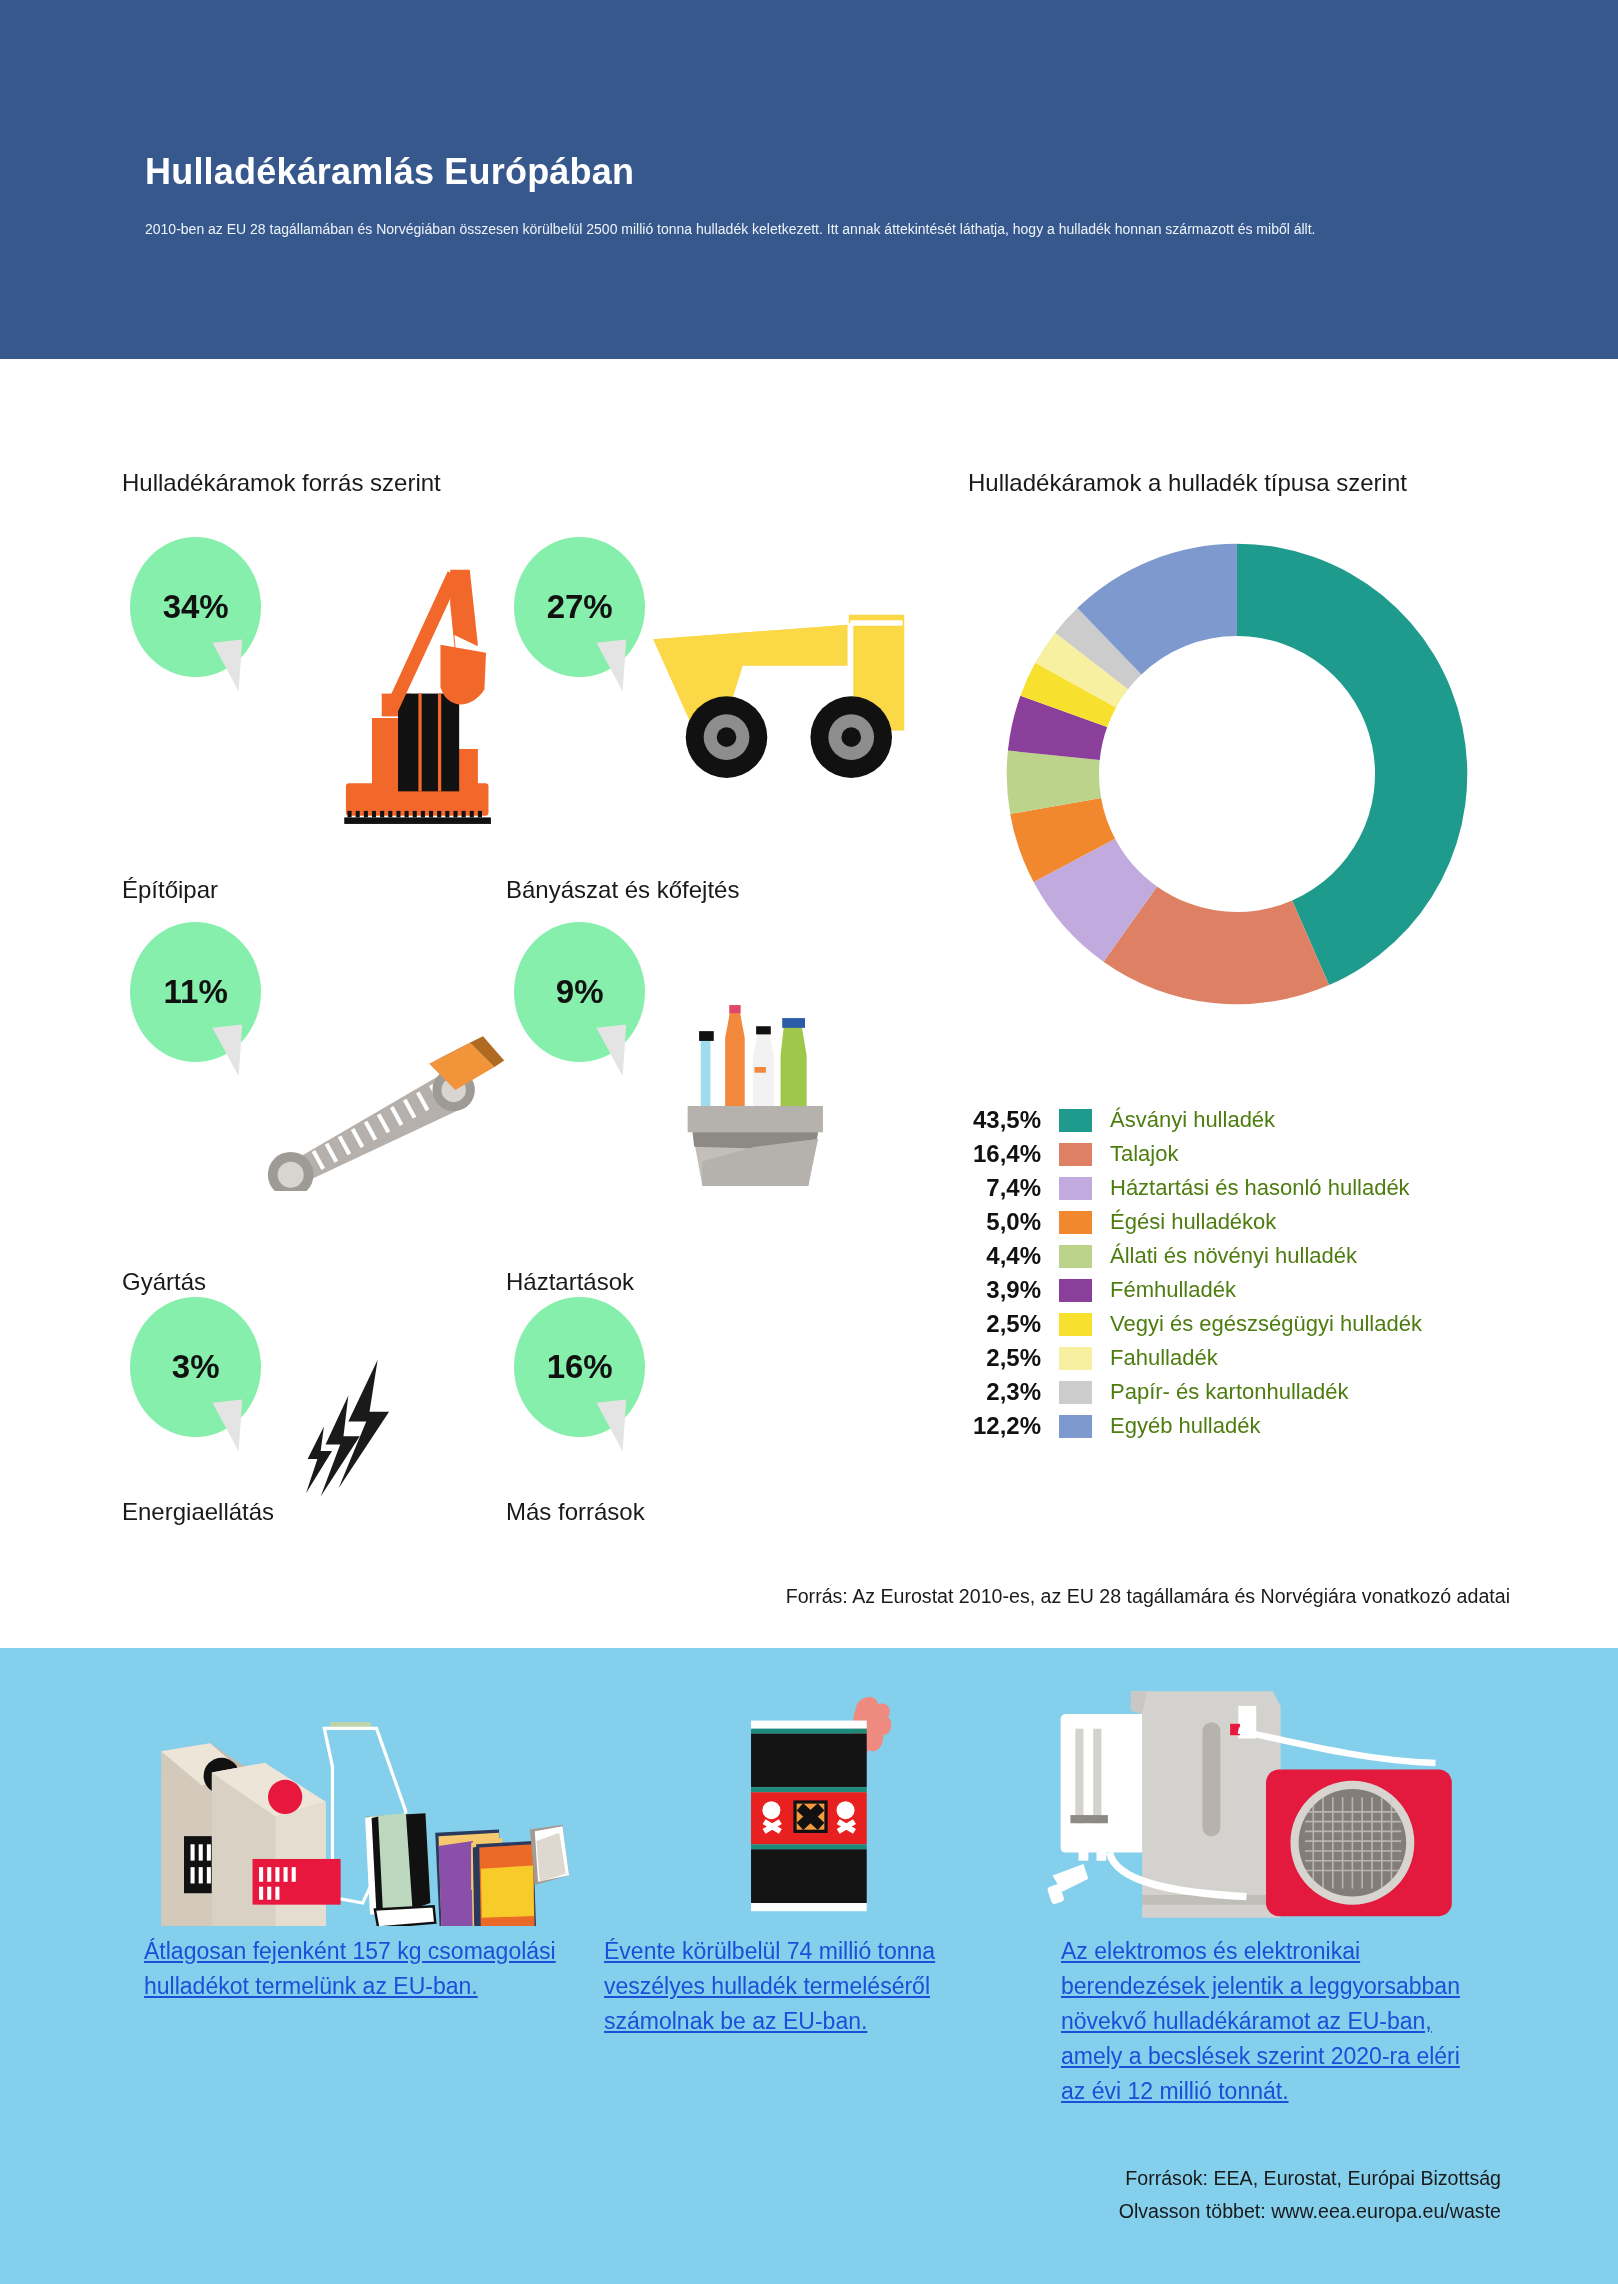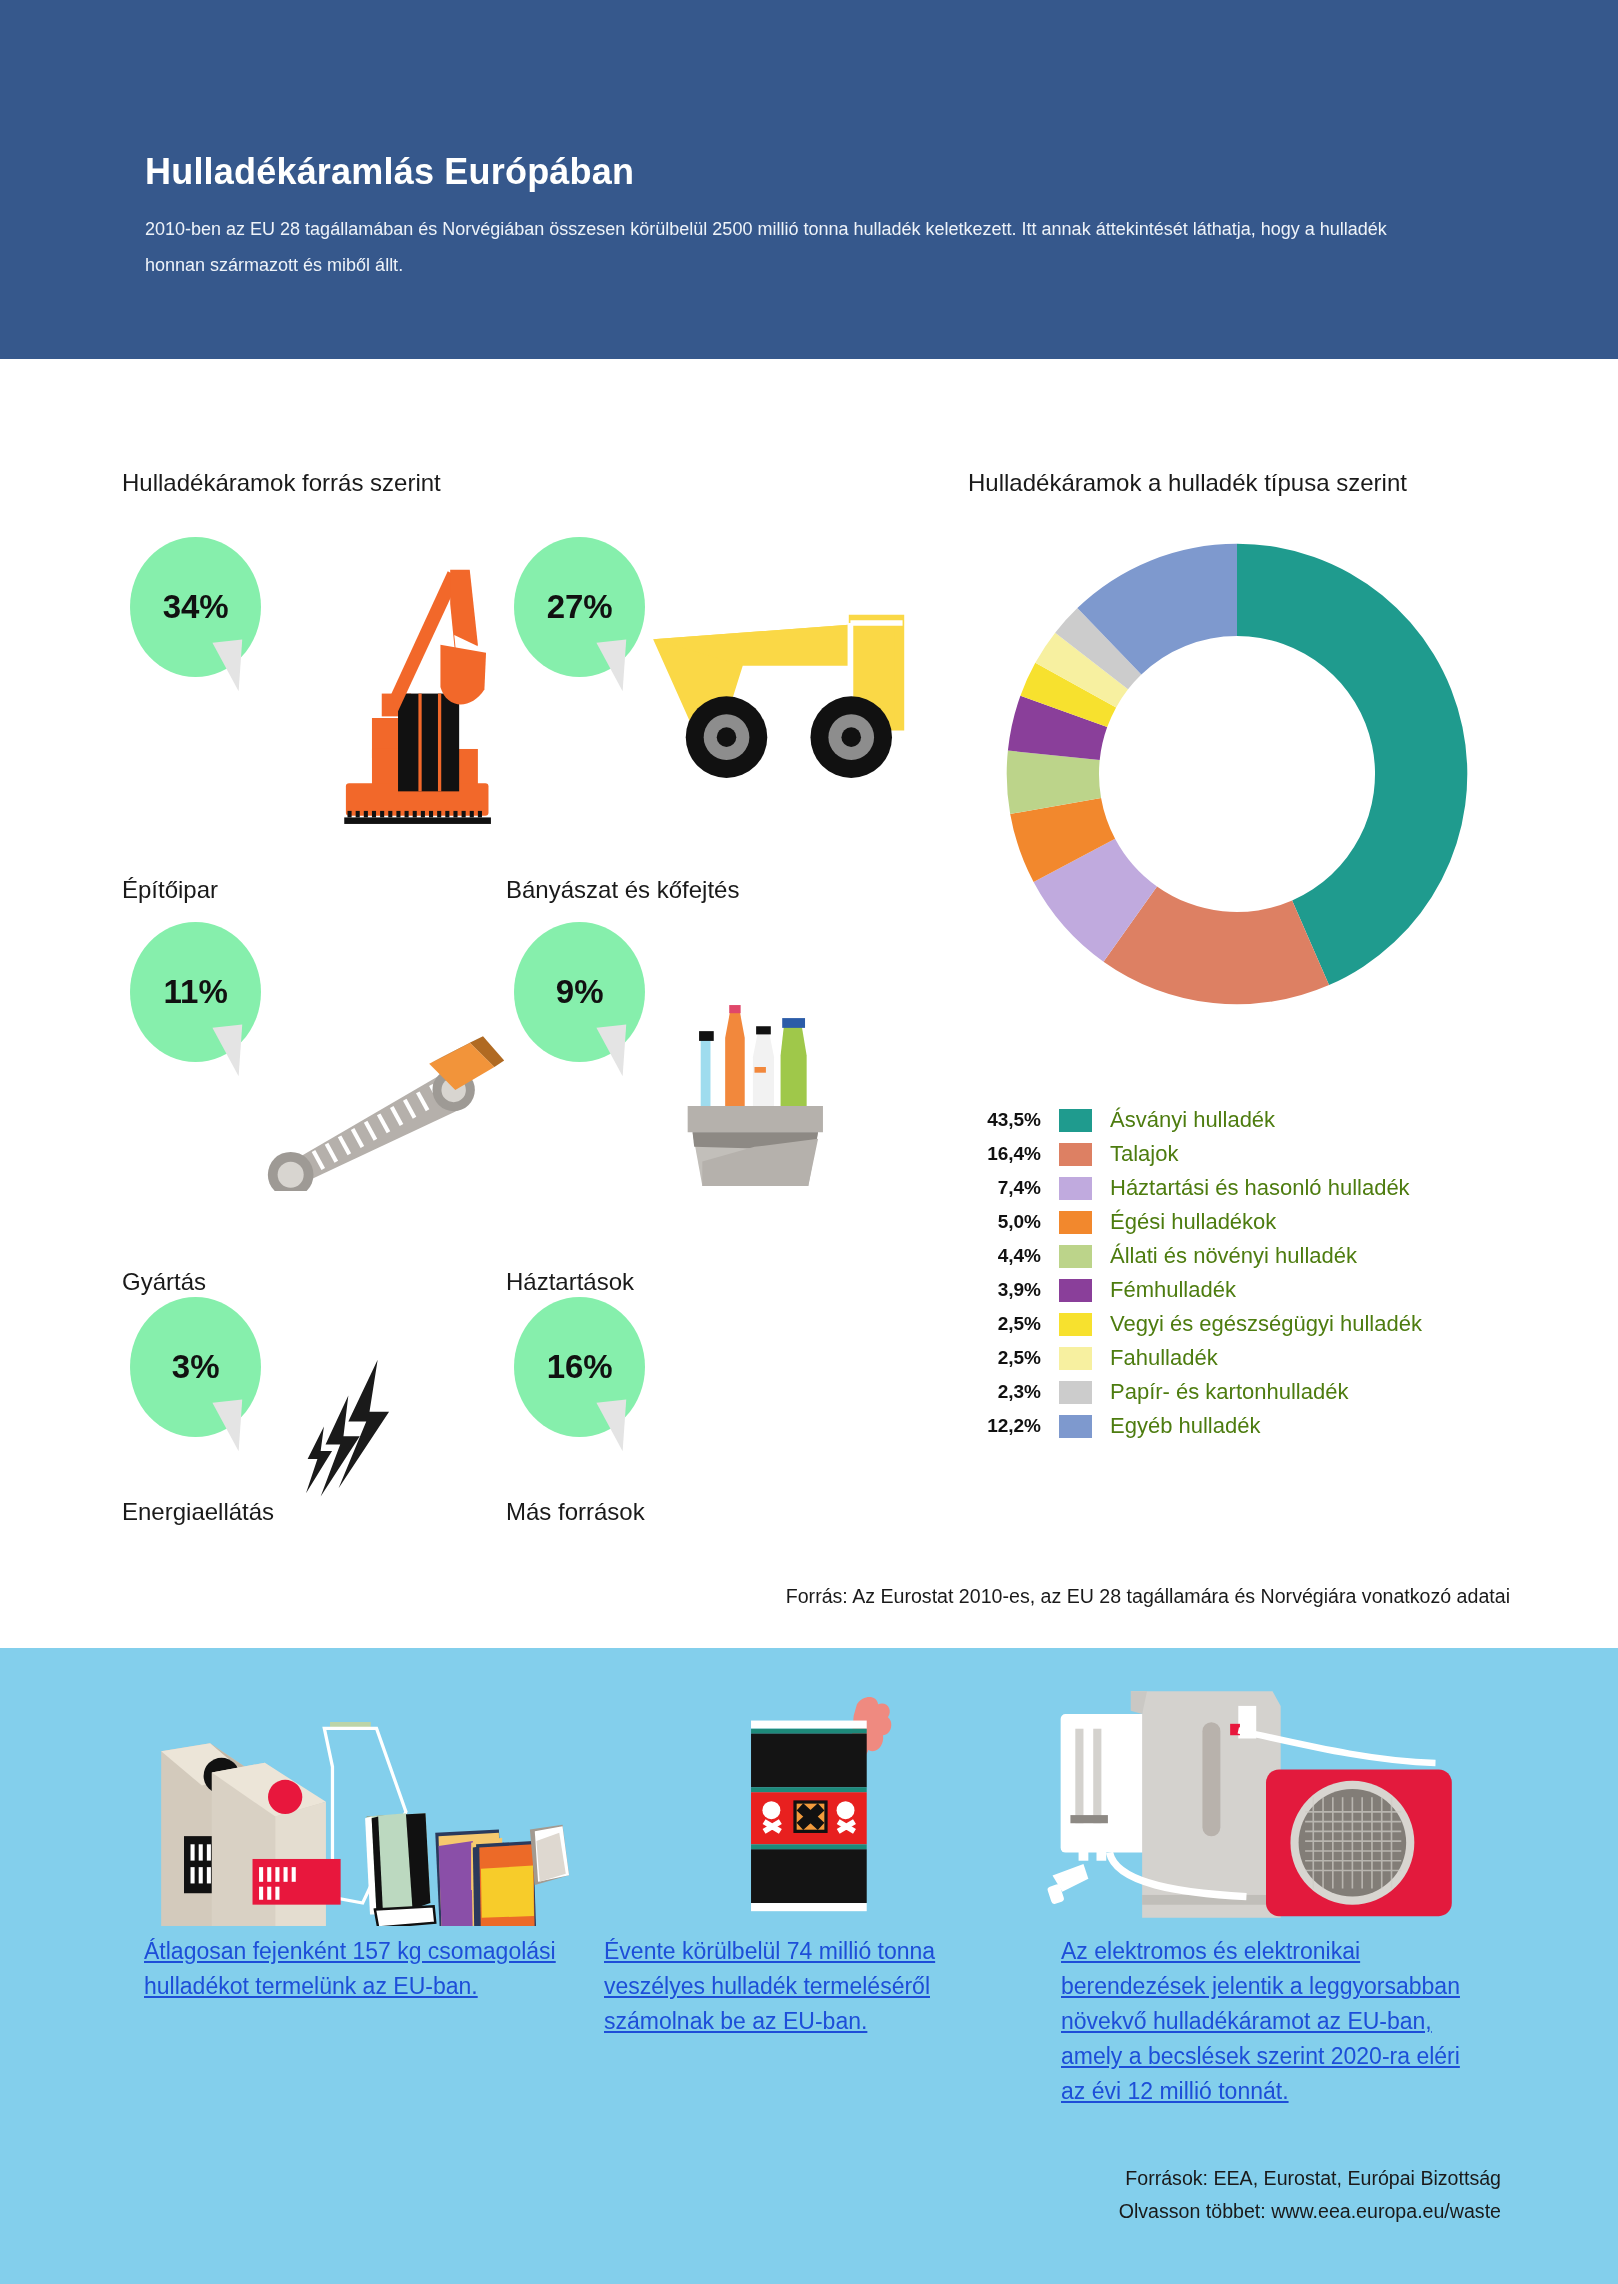--- a/index.html
+++ b/index.html
@@ -13,21 +13,21 @@
   .header{
     position:absolute;left:0;top:0;width:1619px;height:359px;
     background:#36588c;
   }
   .header-title{
     position:absolute;left:145px;top:151px;
     font-size:36px;font-weight:bold;color:#ffffff;letter-spacing:0.2px;
   }
   .header-sub{
     position:absolute;left:145px;top:211px;width:1273px;
-    font-size:18px;line-height:36px;color:#eef3f9;font-weight:400;
+    font-size:14px;line-height:36px;color:#eef3f9;font-weight:400;
   }
   
   .sec-title{
     position:absolute;font-size:24px;color:#1a1a1a;font-weight:400;
   }
   #src-title{left:122px;top:469px;}
   #type-title{left:968px;top:469px;}
 
   
   .src-cell{position:absolute;width:408px;height:384px;}
@@ -64,21 +64,21 @@
   
   .bolt{left:184px;top:69px;width:114px;height:163px;}
 
   
   #donut{position:absolute;left:992px;top:529px;}
 
   
   #legend{position:absolute;left:963px;top:1103px;width:620px;}
   .leg-row{display:flex;align-items:center;height:34px;}
   .leg-pct{
-    width:96px;text-align:right;font-size:19px;font-weight:bold;color:#111;
+    width:96px;text-align:right;font-size:24px;font-weight:bold;color:#111;
     padding-right:18px;box-sizing:border-box;
   }
   .leg-sw{width:33px;height:23px;flex:0 0 33px;}
   .leg-lbl{font-size:22px;color:#4d7c0f;padding-left:18px;}
 
   
   #src-note{
     position:absolute;left:0;top:1585px;width:1510px;text-align:right;
     font-size:19.6px;color:#1a1a1a;
   }

